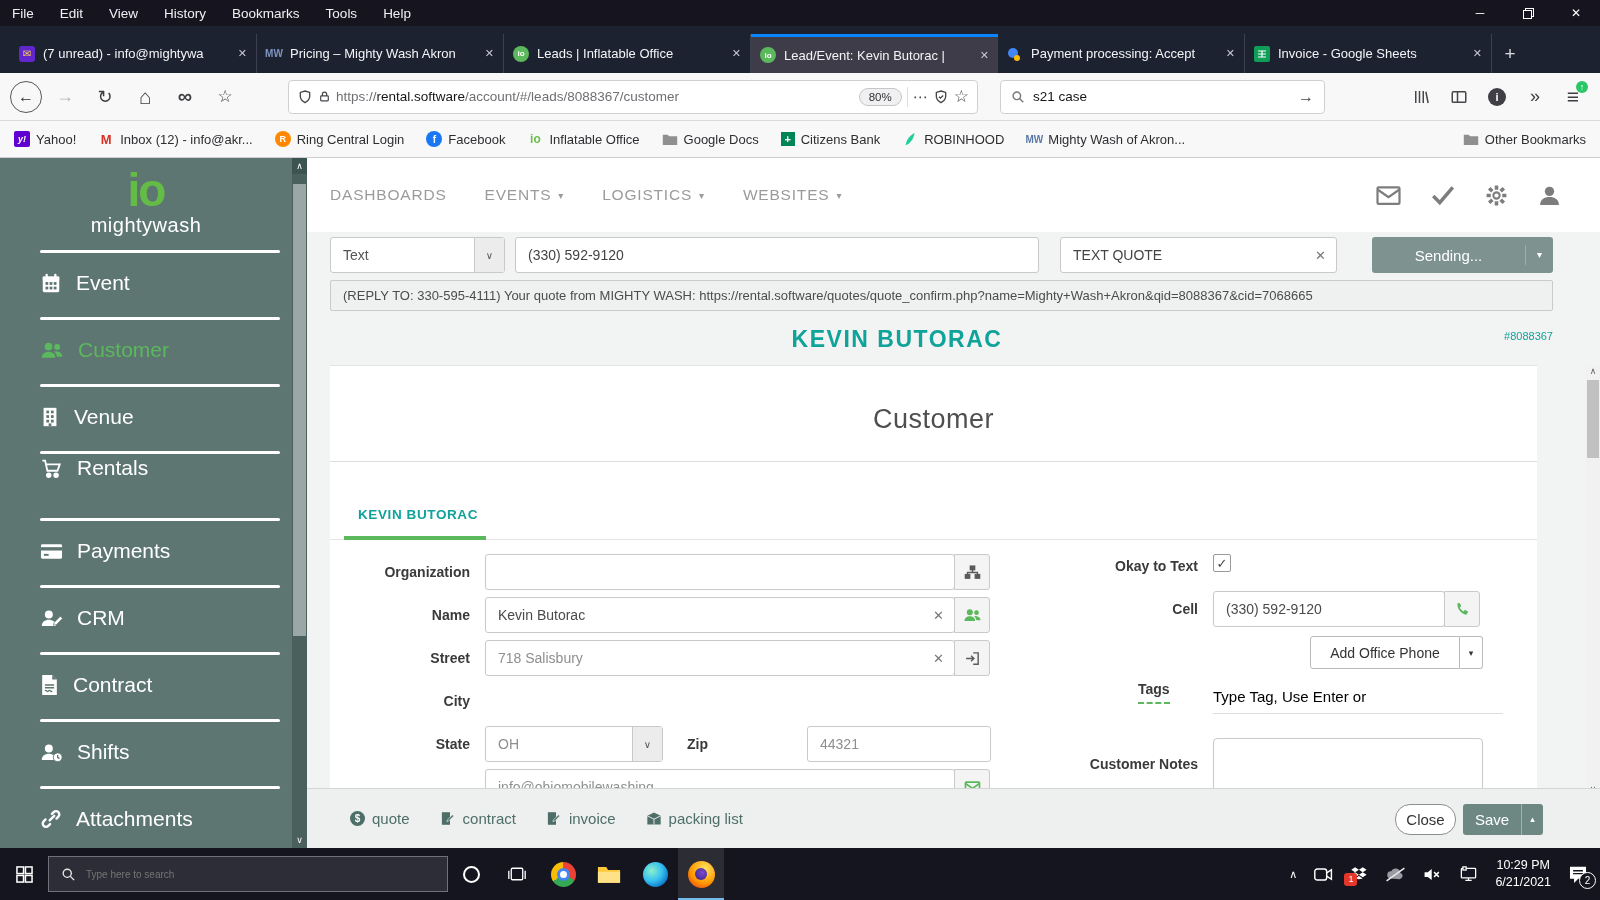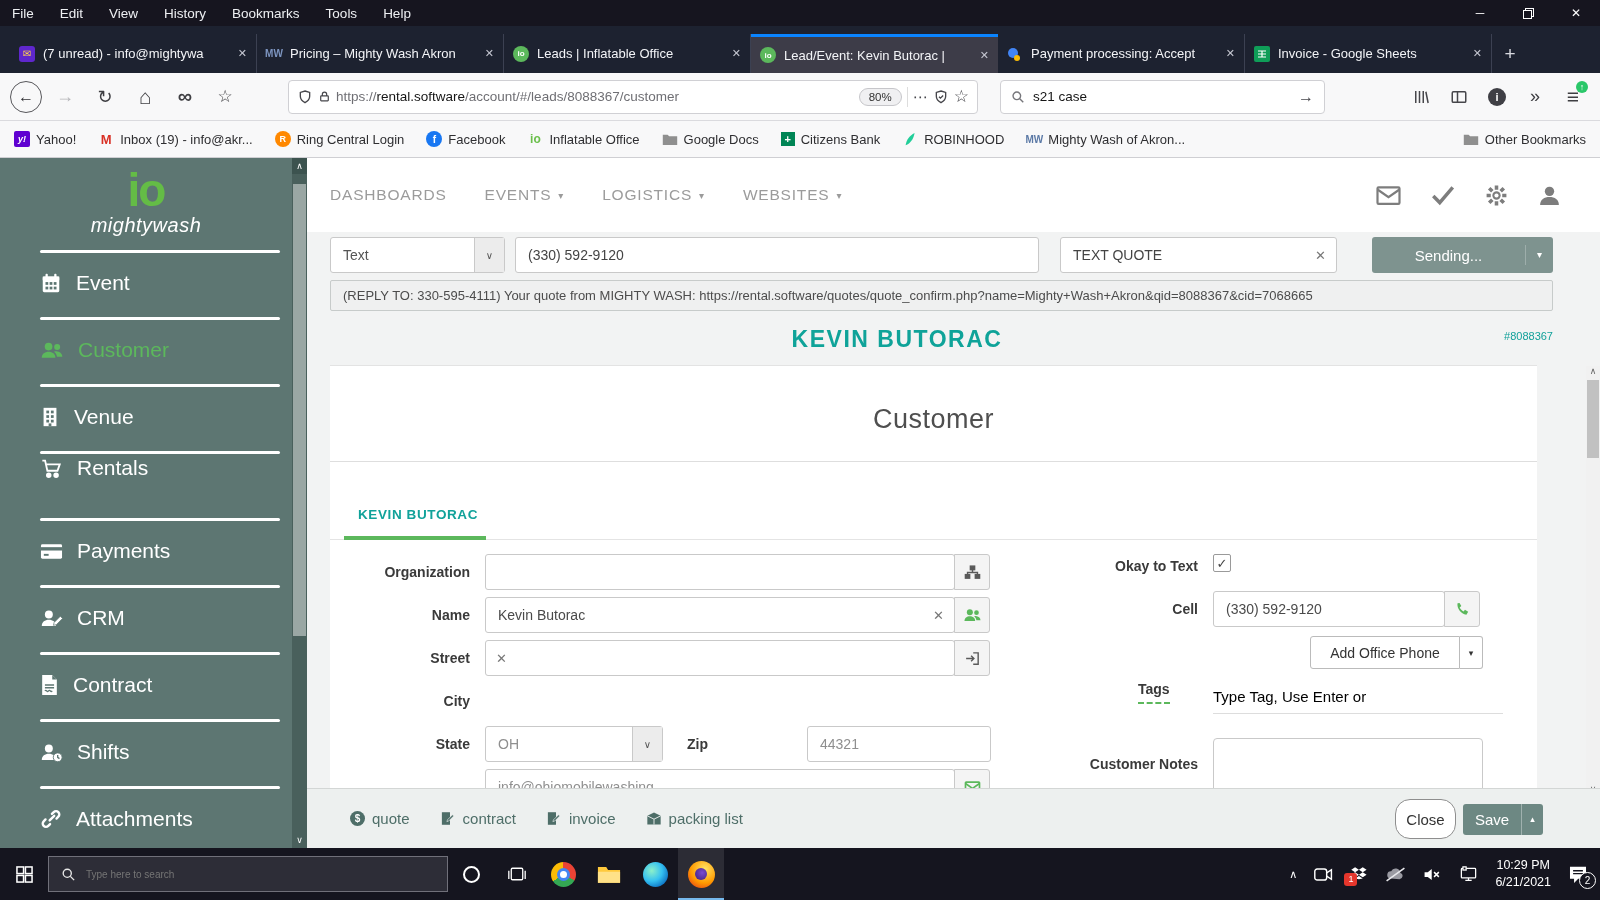--- a/index.html
+++ b/index.html
@@ -57,21 +57,21 @@
   .ic-fb { background:#1877f2; border-radius:50%; color:#fff; font-size:10px; font-weight:bold; }
   .ic-io { color:#6abf4b; font-weight:bold; font-size:12px; }
   .ic-cb { background:#008555; color:#fff; font-size:11px; font-weight:bold; width:14px; height:14px; }
   .ic-mw { color:#5b79a6; font-weight:bold; font-size:10px; }
   #bm-other { margin-left:auto; }
 
   
   #sidebar { left:0; top:158px; width:307px; height:690px; background:#5d7672; overflow:hidden; }
   #sb-logo { position:absolute; left:0; top:8px; width:292px; text-align:center; }
   #sb-logo .io { font-size:46px; font-weight:bold; color:#64bc46; letter-spacing:-2px; line-height:1.05; }
-  #sb-logo .brand { font-size:20px; color:#fff; letter-spacing:.5px;font-style:italic; }
+  #sb-logo .brand { font-size:20px; color:#fff; letter-spacing:.5px; }
   .sb-sep { position:absolute; left:40px; width:240px; height:3px; background:#fff; border-radius:2px; }
   .sb-item { position:absolute; left:40px; height:34px; display:flex; align-items:center; gap:14px; color:#fff; font-size:21px; }
   .sb-item.active { color:#5cb85c; }
   #sb-scroll { position:absolute; left:292px; top:0; width:15px; height:690px; background:#49605c; }
   #sb-up { position:absolute; left:0; top:0; width:15px; height:16px; background:#3c534f; color:#fff; font-size:9px; text-align:center; line-height:16px; }
   #sb-thumb { position:absolute; left:1px; top:26px; width:13px; height:452px; background:#9aa7a4; }
   #sb-down { position:absolute; left:0; bottom:0; width:15px; height:16px; color:#fff; font-size:9px; text-align:center; line-height:16px; }
 
   
   #main { left:307px; top:158px; width:1293px; height:690px; background:#f2f3f3; overflow:hidden; }
@@ -120,21 +120,21 @@
   #main-scroll { position:absolute; right:0; top:208px; width:14px; height:428px; background:#f1f1f1; }
   #ms-up { position:absolute; top:0; width:14px; text-align:center; color:#666; font-size:9px; }
   #ms-thumb { position:absolute; left:1px; top:14px; width:12px; height:78px; background:#c1c1c1; }
   #ms-down { position:absolute; bottom:0; width:14px; text-align:center; color:#666; font-size:9px; }
 
   #appfooter { position:absolute; left:0; top:630px; width:1293px; height:60px; background:#edf0ef; border-top:1px solid #d3d6d5; display:flex; align-items:center; padding-left:43px; gap:30px; z-index:5; }
   .fl { display:flex; align-items:center; gap:7px; color:#4e6e68; font-size:15px; }
   .fl-ic { width:16px; height:16px; display:flex; align-items:center; justify-content:center; }
   .quote-circ { width:15px; height:15px; border-radius:50%; background:#4e6e68; color:#fff; font-size:10px; font-weight:bold; text-align:center; line-height:15px; }
   #foot-right { position:absolute; right:57px; top:0; height:60px; display:flex; align-items:center; gap:7px; }
-  #close-btn { width:61px; height:40px; background:#fff; border:1px solid #8e8e8e; border-radius:15px; color:#333; font-size:15px; display:flex; align-items:center; justify-content:center; }
+  #close-btn { width:61px; height:31px; background:#fff; border:1px solid #8e8e8e; border-radius:15px; color:#333; font-size:15px; display:flex; align-items:center; justify-content:center; }
   #save-group { display:flex; height:31px; border-radius:3px; overflow:hidden; }
   #save-btn { width:58px; background:#6d8883; color:#fff; font-size:15px; display:flex; align-items:center; justify-content:center; }
   #save-caret { width:22px; background:#6d8883; border-left:1px solid rgba(255,255,255,.35); color:#fff; font-size:9px; display:flex; align-items:center; justify-content:center; }
 
   
   #taskbar { left:0; top:848px; width:1600px; height:52px; background:#15151f; display:flex; align-items:center; }
   #start { width:48px; height:52px; display:flex; align-items:center; justify-content:center; }
   #tsearch { width:400px; height:36px; background:#2d2d37; border:1px solid #70707a; display:flex; align-items:center; gap:10px; padding:0 12px; }
   #tsearch input { background:transparent; border:none; outline:none; color:#b9b9bd; font-size:10px; font-family:inherit; flex:1; }
   .tb-btn { width:46px; height:52px; display:flex; align-items:center; justify-content:center; }
@@ -283,21 +283,21 @@
     </div>
   </div>
 
   <div id="bookmarks" class="abs">
     <div class="bm">
         <span class="bmic ic-yahoo">y!</span>
         <span>Yahoo!</span>
       </div>
     <div class="bm">
         <span class="bmic ic-gmail">M</span>
-        <span>Inbox (19) - info@akr...</span>
+        <span>Inbox (12) - info@akr...</span>
       </div>
     <div class="bm">
         <span class="bmic ic-rc">R</span>
         <span>Ring Central Login</span>
       </div>
     <div class="bm">
         <span class="bmic ic-fb">f</span>
         <span>Facebook</span>
       </div>
     <div class="bm">
@@ -571,20 +571,21 @@
           <svg width="19" height="16" viewBox="0 0 28 24" fill="#5cb85c">
             <circle cx="10" cy="8" r="4.5"></circle>
             <path d="M2 21c0-4.5 3.6-7 8-7s8 2.5 8 7z"></path>
             <circle cx="20" cy="8.5" r="3.5"></circle>
             <path d="M19 13.6c3.8.3 7 2.6 7 6.4h-6.2c-.3-2.6-1.6-4.8-3.4-6 .8-.3 1.7-.4 2.6-.4z"></path>
           </svg>
         </div>
 
       <div class="f-label" style="top:284px;left:0">Street</div>
       <div class="f-input" style="top:274px;left:155px;width:470px">
+          <input readonly="" value="718 Salisbury" style="">
           <span class="clear-x">✕</span>
         </div>
       <div class="side-btn" style="top:274px;left:624px">
           <svg width="17" height="17" viewBox="0 0 24 24" fill="none" stroke="#5a5a5a" stroke-width="2">
             <path d="M13 4h7v16h-7"></path>
             <path d="M3 12h11M10 8l4 4-4 4"></path>
           </svg>
         </div>
 
       <div class="f-label" style="top:327px;left:0">City</div>

